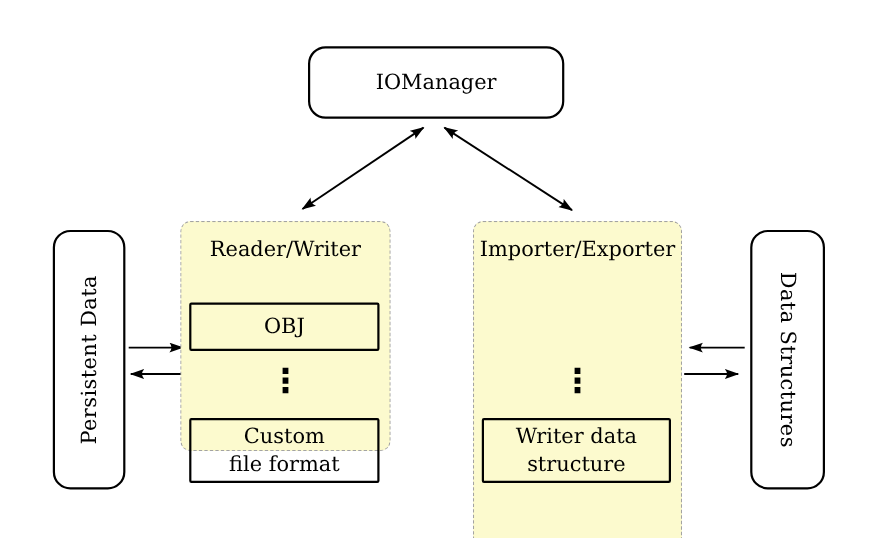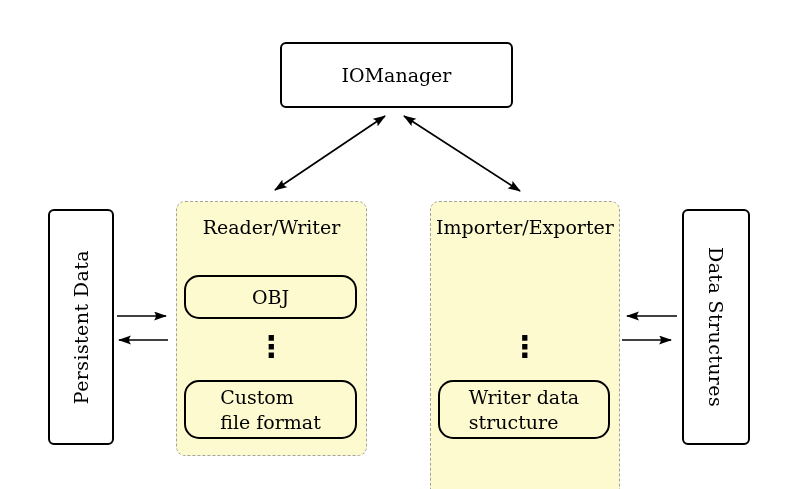--- a/index.html
+++ b/index.html
@@ -19,61 +19,61 @@
     left: 0; top: 0;
     width: 800px; height: 489px;
     pointer-events: none;
   }
   .arrows line { stroke: var(--line, #000); stroke-width: 1.7px; }
 
   .node {
     position: absolute;
     background: var(--node-fill, #fff);
     border: 2.4px solid var(--line, #000);
-    border-radius: 6px;
+    border-radius: 16px;
     display: flex;
     align-items: center;
     justify-content: center;
     font-size: 19px;
   }
   .iomanager { left: 280px; top: 42px; width: 233px; height: 66px; }
   .persistent { left: 48px; top: 209px; width: 66px; height: 236px; }
   .datastructures { left: 682px; top: 209px; width: 68px; height: 236px; }
 
   .vtext { font-size: 19px; letter-spacing: 0.4px; }
   .vtext.up   { writing-mode: vertical-rl; transform: rotate(180deg); }
   .vtext.down { writing-mode: vertical-rl; }
 
   .group {
     position: absolute;
     background: var(--group-fill, #fcface);
     border: 1.6px dashed var(--group-border, #a3a3a3);
     border-radius: 9px;
     font-size: 19px;
   }
-  .readerwriter     { left: 176px; top: 201px; width: 191px; height: 255px; padding-left: 24px; }
+  .readerwriter     { left: 164px; top: 201px; width: 191px; height: 209px; padding-left: 24px; }
   .importerexporter { left: 430px; top: 201px; width: 190px; height: 305px; }
 
   .group-title {
     position: absolute;
     top: 14px; left: 0; right: 0;
     text-align: center;
     white-space: nowrap;
   }
 
   .item {
     position: absolute;
     left: 7px; right: 9px;
     border: 2.6px solid var(--line, #000);
-    border-radius: 15px;
+    border-radius: 2px;
     background: transparent;
     display: flex;
     align-items: center;
     justify-content: center;
-    text-align: left;
+    text-align: center;
   }
   .item-first  { top: 73px; height: 44px; }
   .item-second { top: 178px; height: 59px; }
   .multiline { white-space: pre-line; line-height: 1.3; }
 
   .vdots {
     position: absolute;
     top: 128px; left: 0; right: 0;
     text-align: center;
     font-family: "DejaVu Sans", sans-serif;

